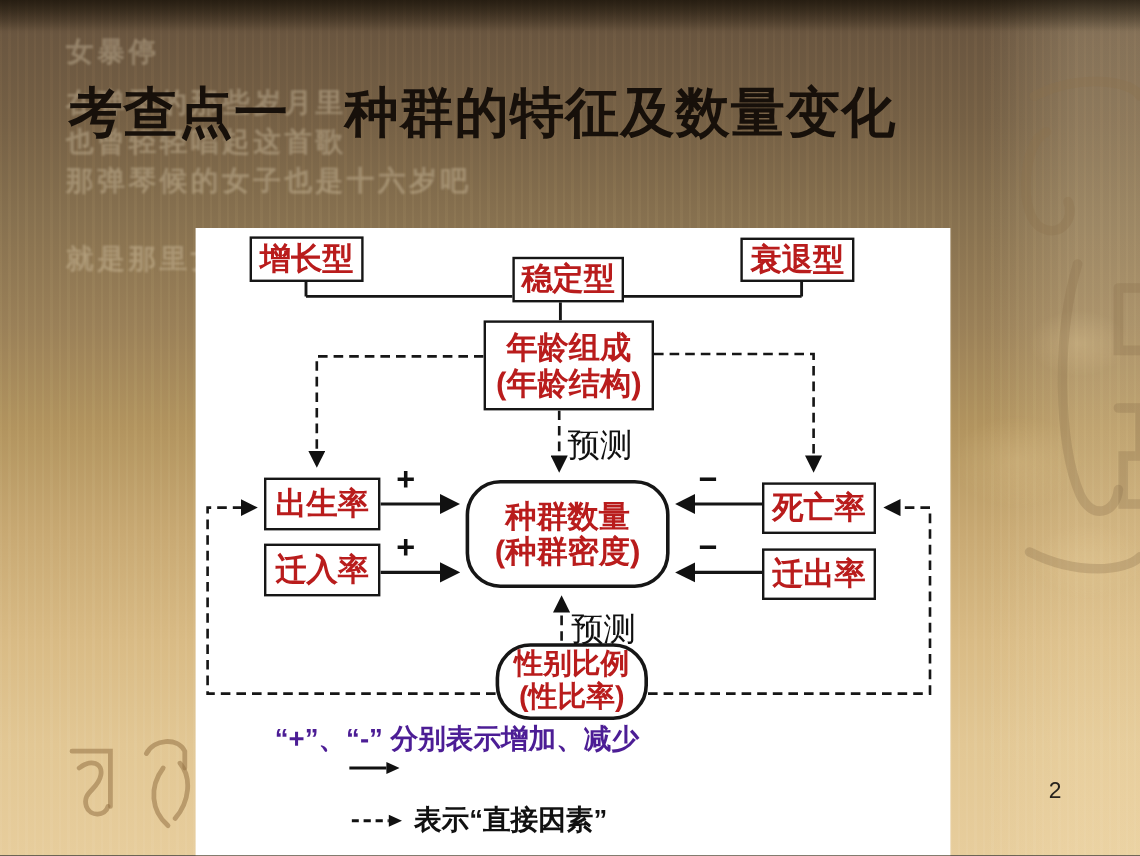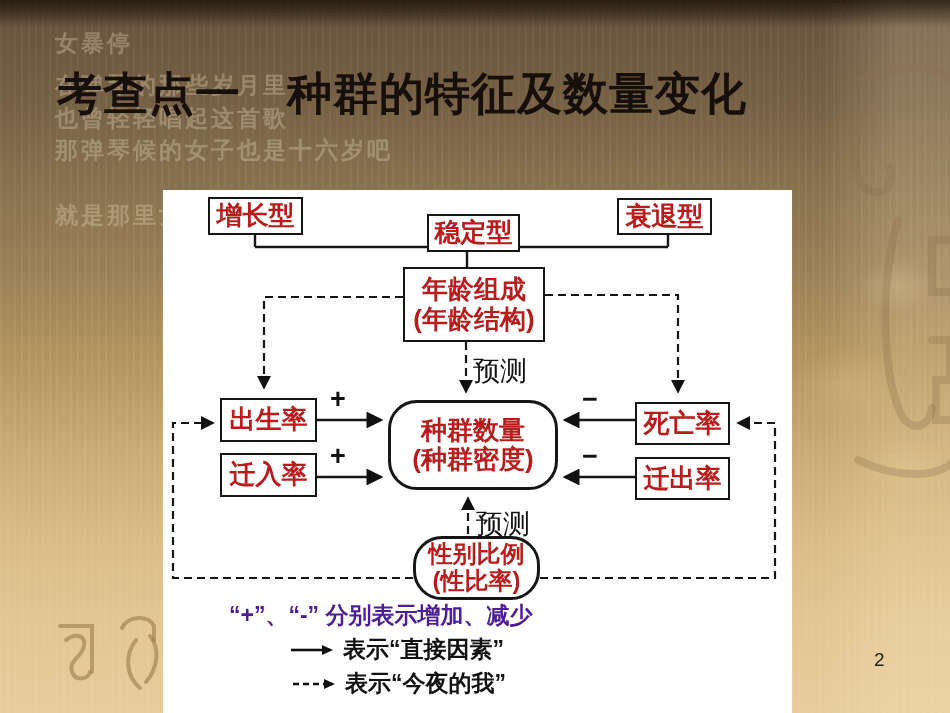--- a/index.html
+++ b/index.html
@@ -153,28 +153,27 @@
     <div class="plabel" style="left:310px;top:163px">预测</div>
     <div class="plabel" style="left:313px;top:316px">预测</div>
 
     <div class="legend1" style="left:66px;top:410px">“+”、“-” 分别表示增加、减少</div>
 
     <div class="legrow" style="left:128px;top:444px">
       <svg width="42" height="12" viewBox="0 0 42 12">
         <line x1="0" y1="6" x2="31" y2="6" stroke="#111" stroke-width="2.6"></line>
         <polygon points="31,1 42,6 31,11" fill="#111"></polygon>
       </svg>
-      <span>表示“直接因素”</span>
     </div>
 
     <div class="legrow" style="left:130px;top:478px">
       <svg width="42" height="12" viewBox="0 0 42 12">
         <line x1="0" y1="6" x2="31" y2="6" stroke="#111" stroke-width="2.6" stroke-dasharray="6 4"></line>
         <polygon points="31,1 42,6 31,11" fill="#111"></polygon>
       </svg>
-      <span>表示“今夜的我”</span>
+      <span>表示“直接因素”</span>
     </div>
 
   </div>
 
   <div class="pagenum">2</div>
 
 </div>
 
 </body></html>

